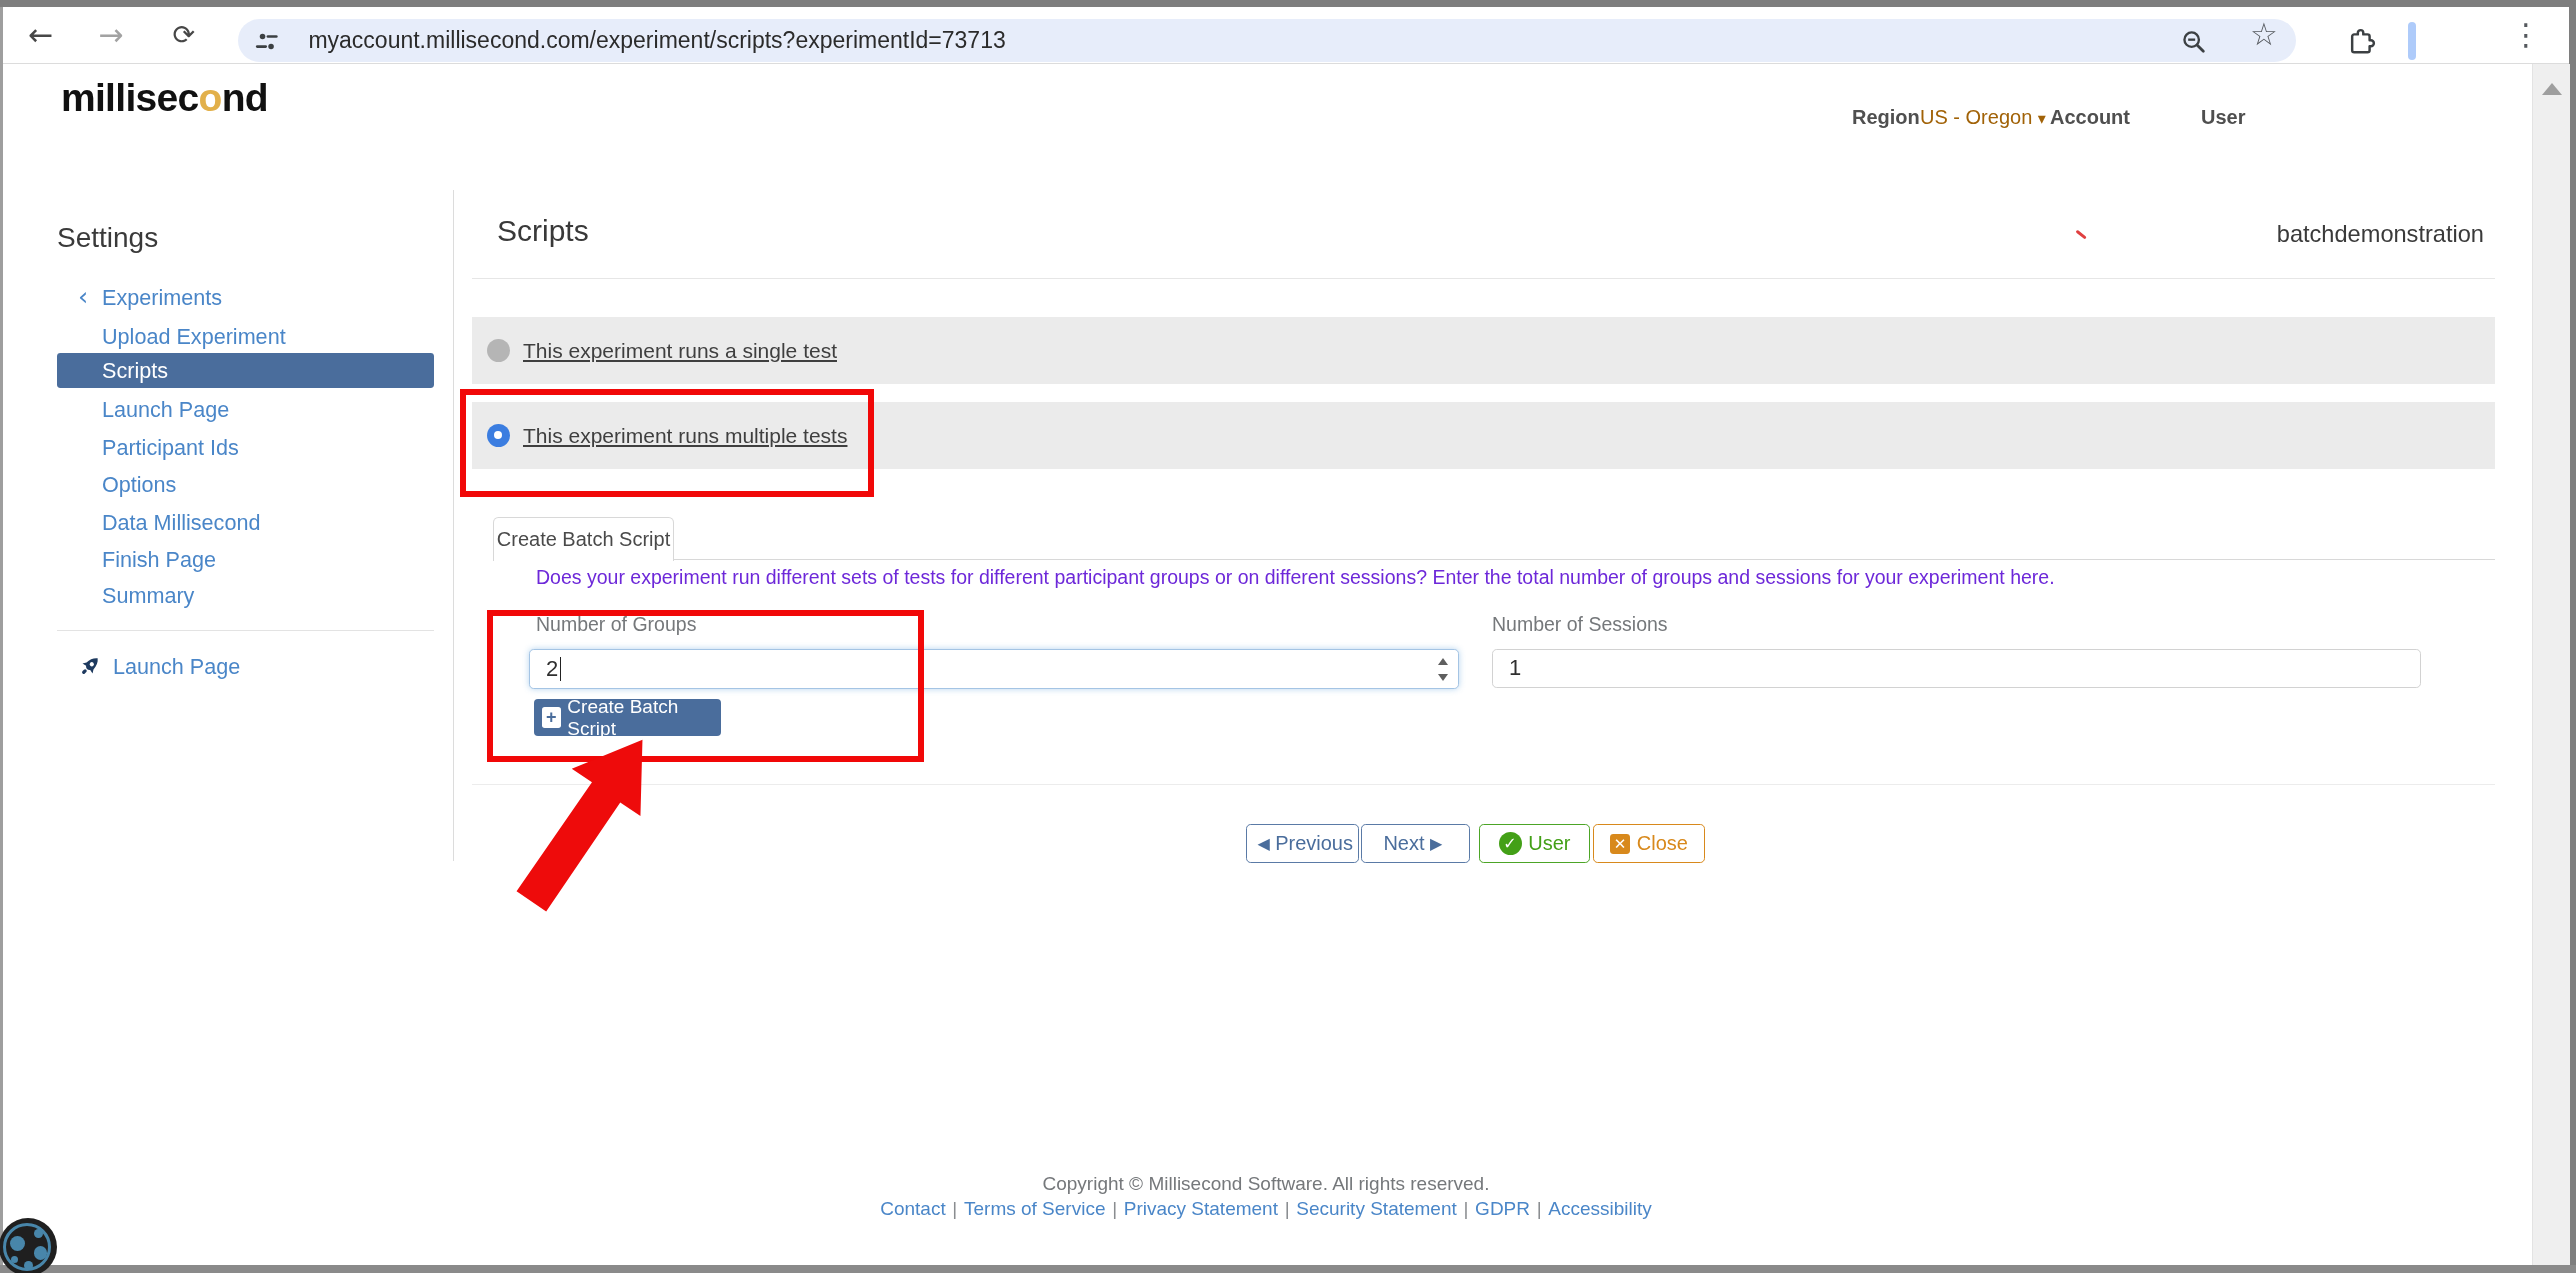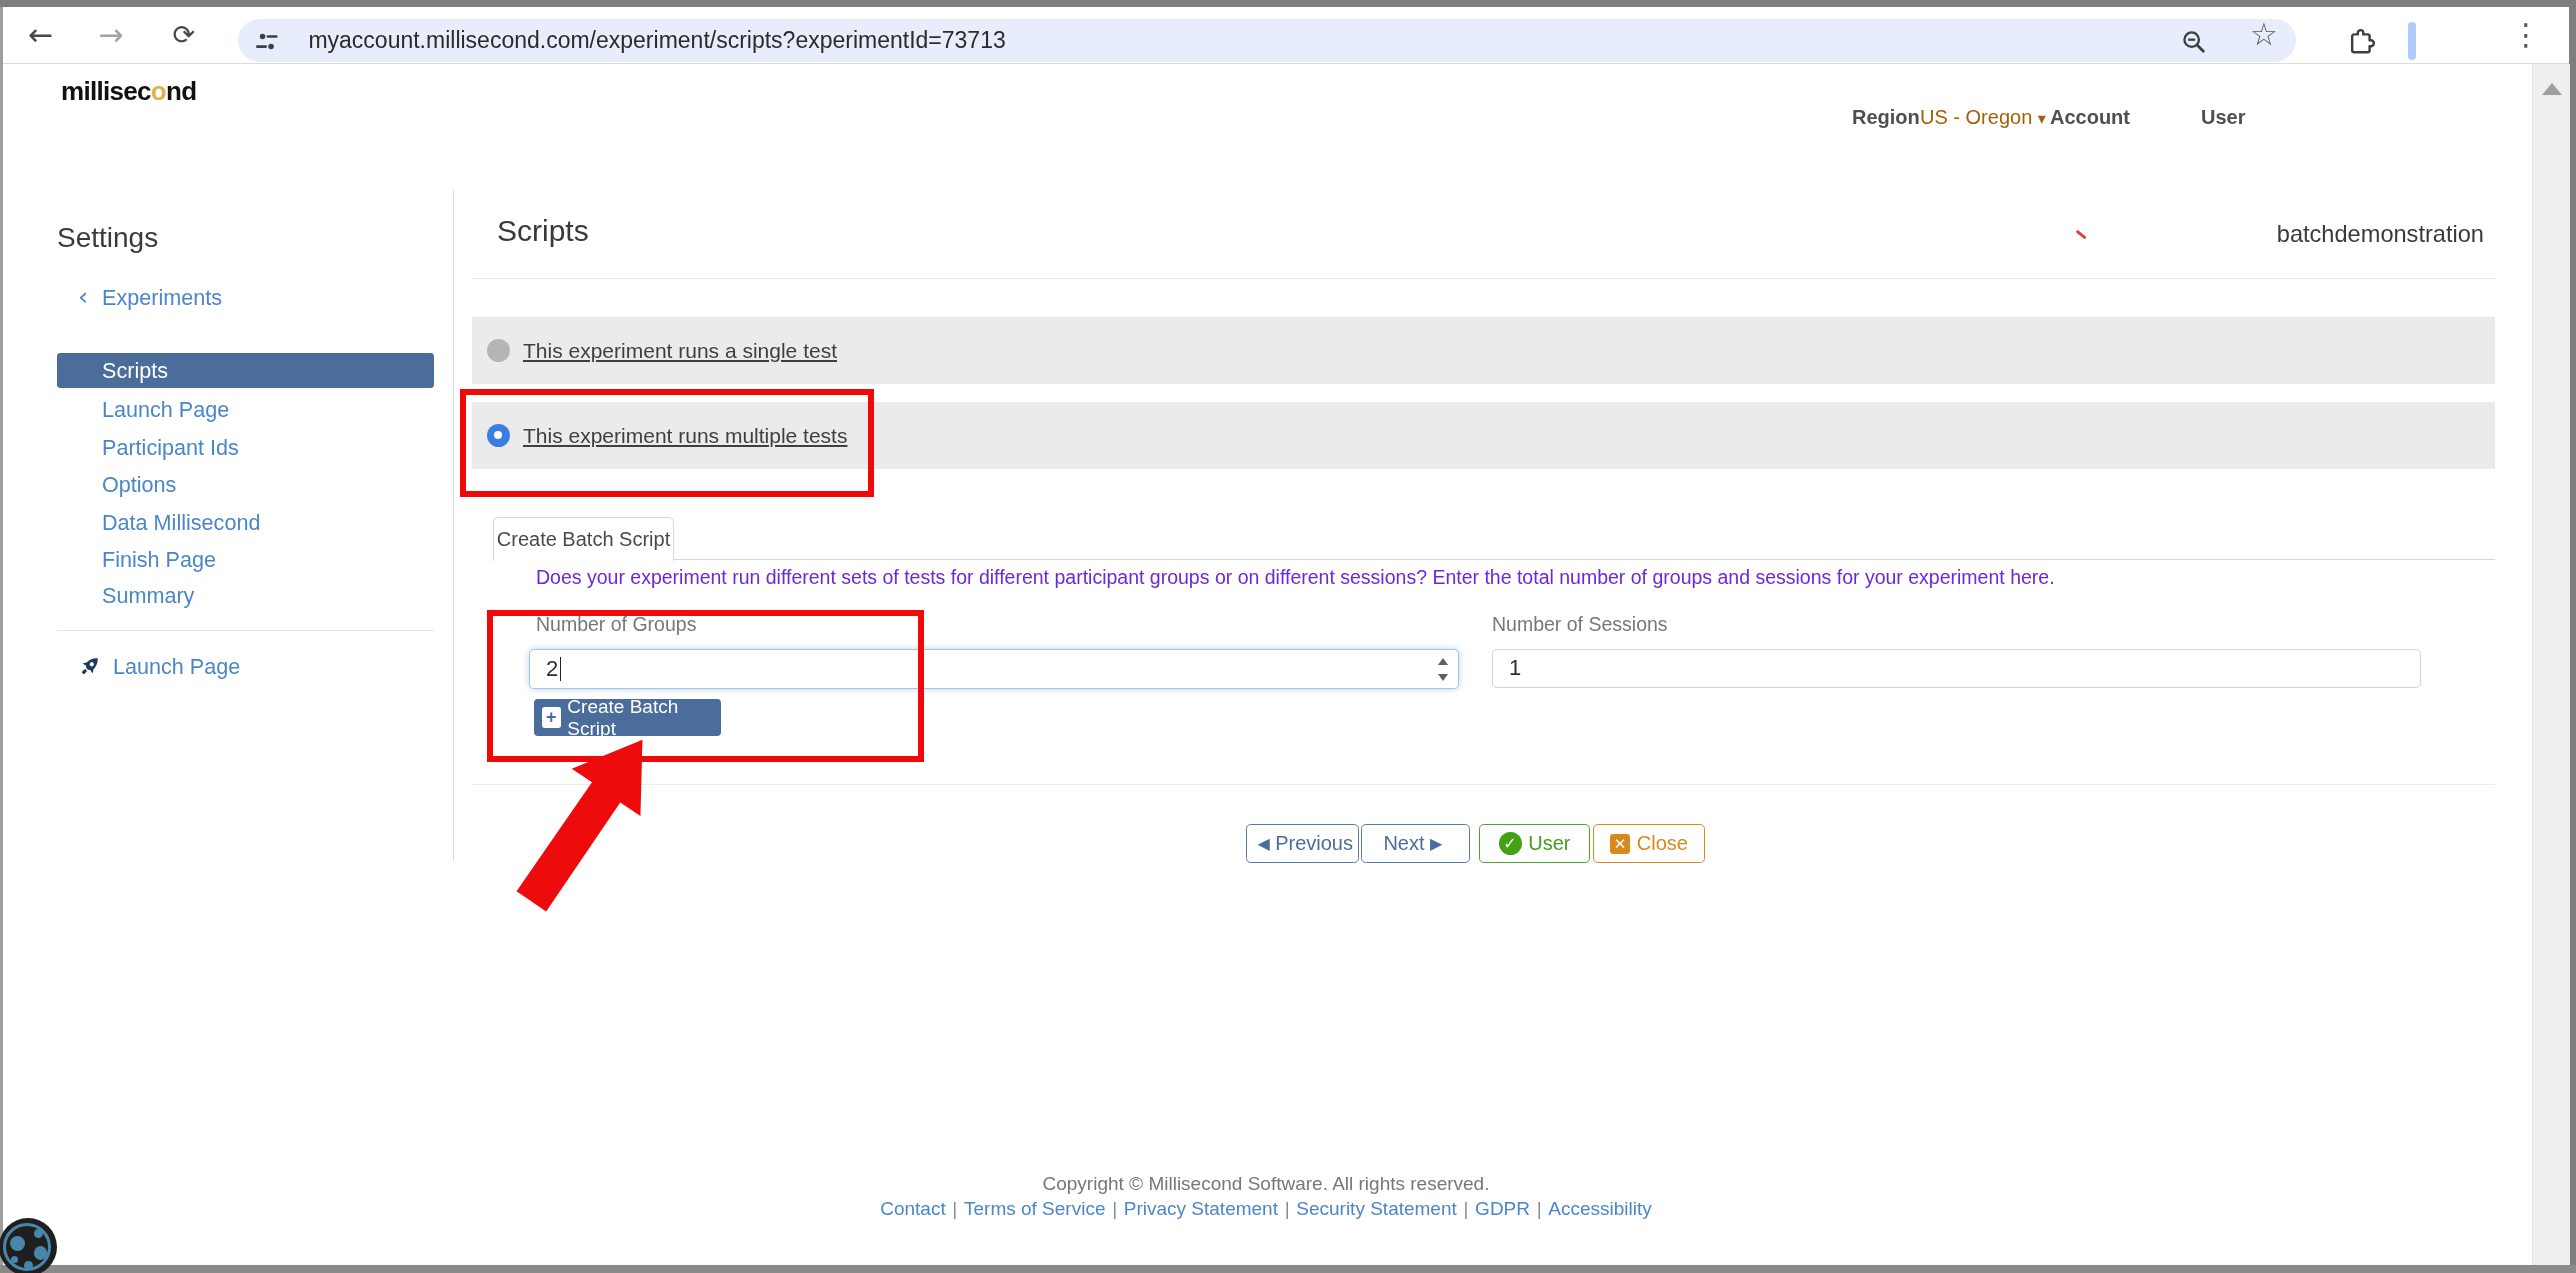--- a/index.html
+++ b/index.html
@@ -23,21 +23,21 @@
   #omnibox{left:235px;top:12.8px;width:2058px;height:43px;background:#e7edfa;border-radius:21.6px;}
   #tune-icon{left:251px;top:22px;}
   #url-text{left:305px;top:12.8px;height:43px;line-height:43px;font-size:23px;color:#2b2b2b;white-space:nowrap;}
   #zoom-out-icon{left:2177px;top:21px;}
   #star-icon{left:2239px;top:6.7px;width:43px;height:43px;line-height:43px;text-align:center;font-size:31px;color:#55595e;}
   #extensions-icon{left:2344px;top:19.5px;}
   #profile-bar{left:2405px;top:15.5px;width:7.4px;height:38px;border-radius:4px;background:#aecbfa;}
   #menu-icon{left:2501px;top:6.7px;width:43px;height:43px;line-height:43px;text-align:center;font-size:30px;color:#55595e;}
 
   
-  #logo{left:61px;top:76px;font-size:26px;font-weight:700;color:#111;letter-spacing:-0.7px;}
+  #logo{left:61px;top:76px;font-size:39px;font-weight:700;color:#111;letter-spacing:-0.7px;}
   #logo .gold{color:#e2b04a;}
   .hdr-lbl{top:102px;height:30px;line-height:30px;font-size:20px;font-weight:700;color:#4f4f4f;}
   #region-label{left:1852px;}
   #region-select{left:1920px;top:102px;height:30px;line-height:30px;font-size:20px;color:#a16207;cursor:pointer;}
   #region-select .caret{font-size:16px;margin-left:5.4px;}
   #account-link{left:2050px;cursor:pointer;}
   #user-link{left:2201px;cursor:pointer;}
 
   
   #settings-title{left:57px;top:222px;font-size:28px;color:#3a3a3a;}
@@ -181,20 +181,23 @@
   <div class="abs" id="region-select"><span>US - Oregon</span><span class="caret ico">▾</span></div>
   <div class="abs hdr-lbl" id="account-link">Account</div>
   <div class="abs hdr-lbl" id="user-link">User</div>
 
   <div class="abs" id="settings-title">Settings</div>
 
   <div class="abs side-item" id="side-back">
     <span class="chev ico">‹</span>
     <span class="pad">Experiments</span>
   </div>
+  <div class="abs side-item" id="side-upload">
+      <span class="pad">Upload Experiment</span>
+    </div>
   <div class="abs side-item" id="side-scripts">
       <span class="pad">Scripts</span>
     </div>
   <div class="abs side-item" id="side-launch">
       <span class="pad">Launch Page</span>
     </div>
   <div class="abs side-item" id="side-participant">
       <span class="pad">Participant Ids</span>
     </div>
   <div class="abs side-item" id="side-options">

